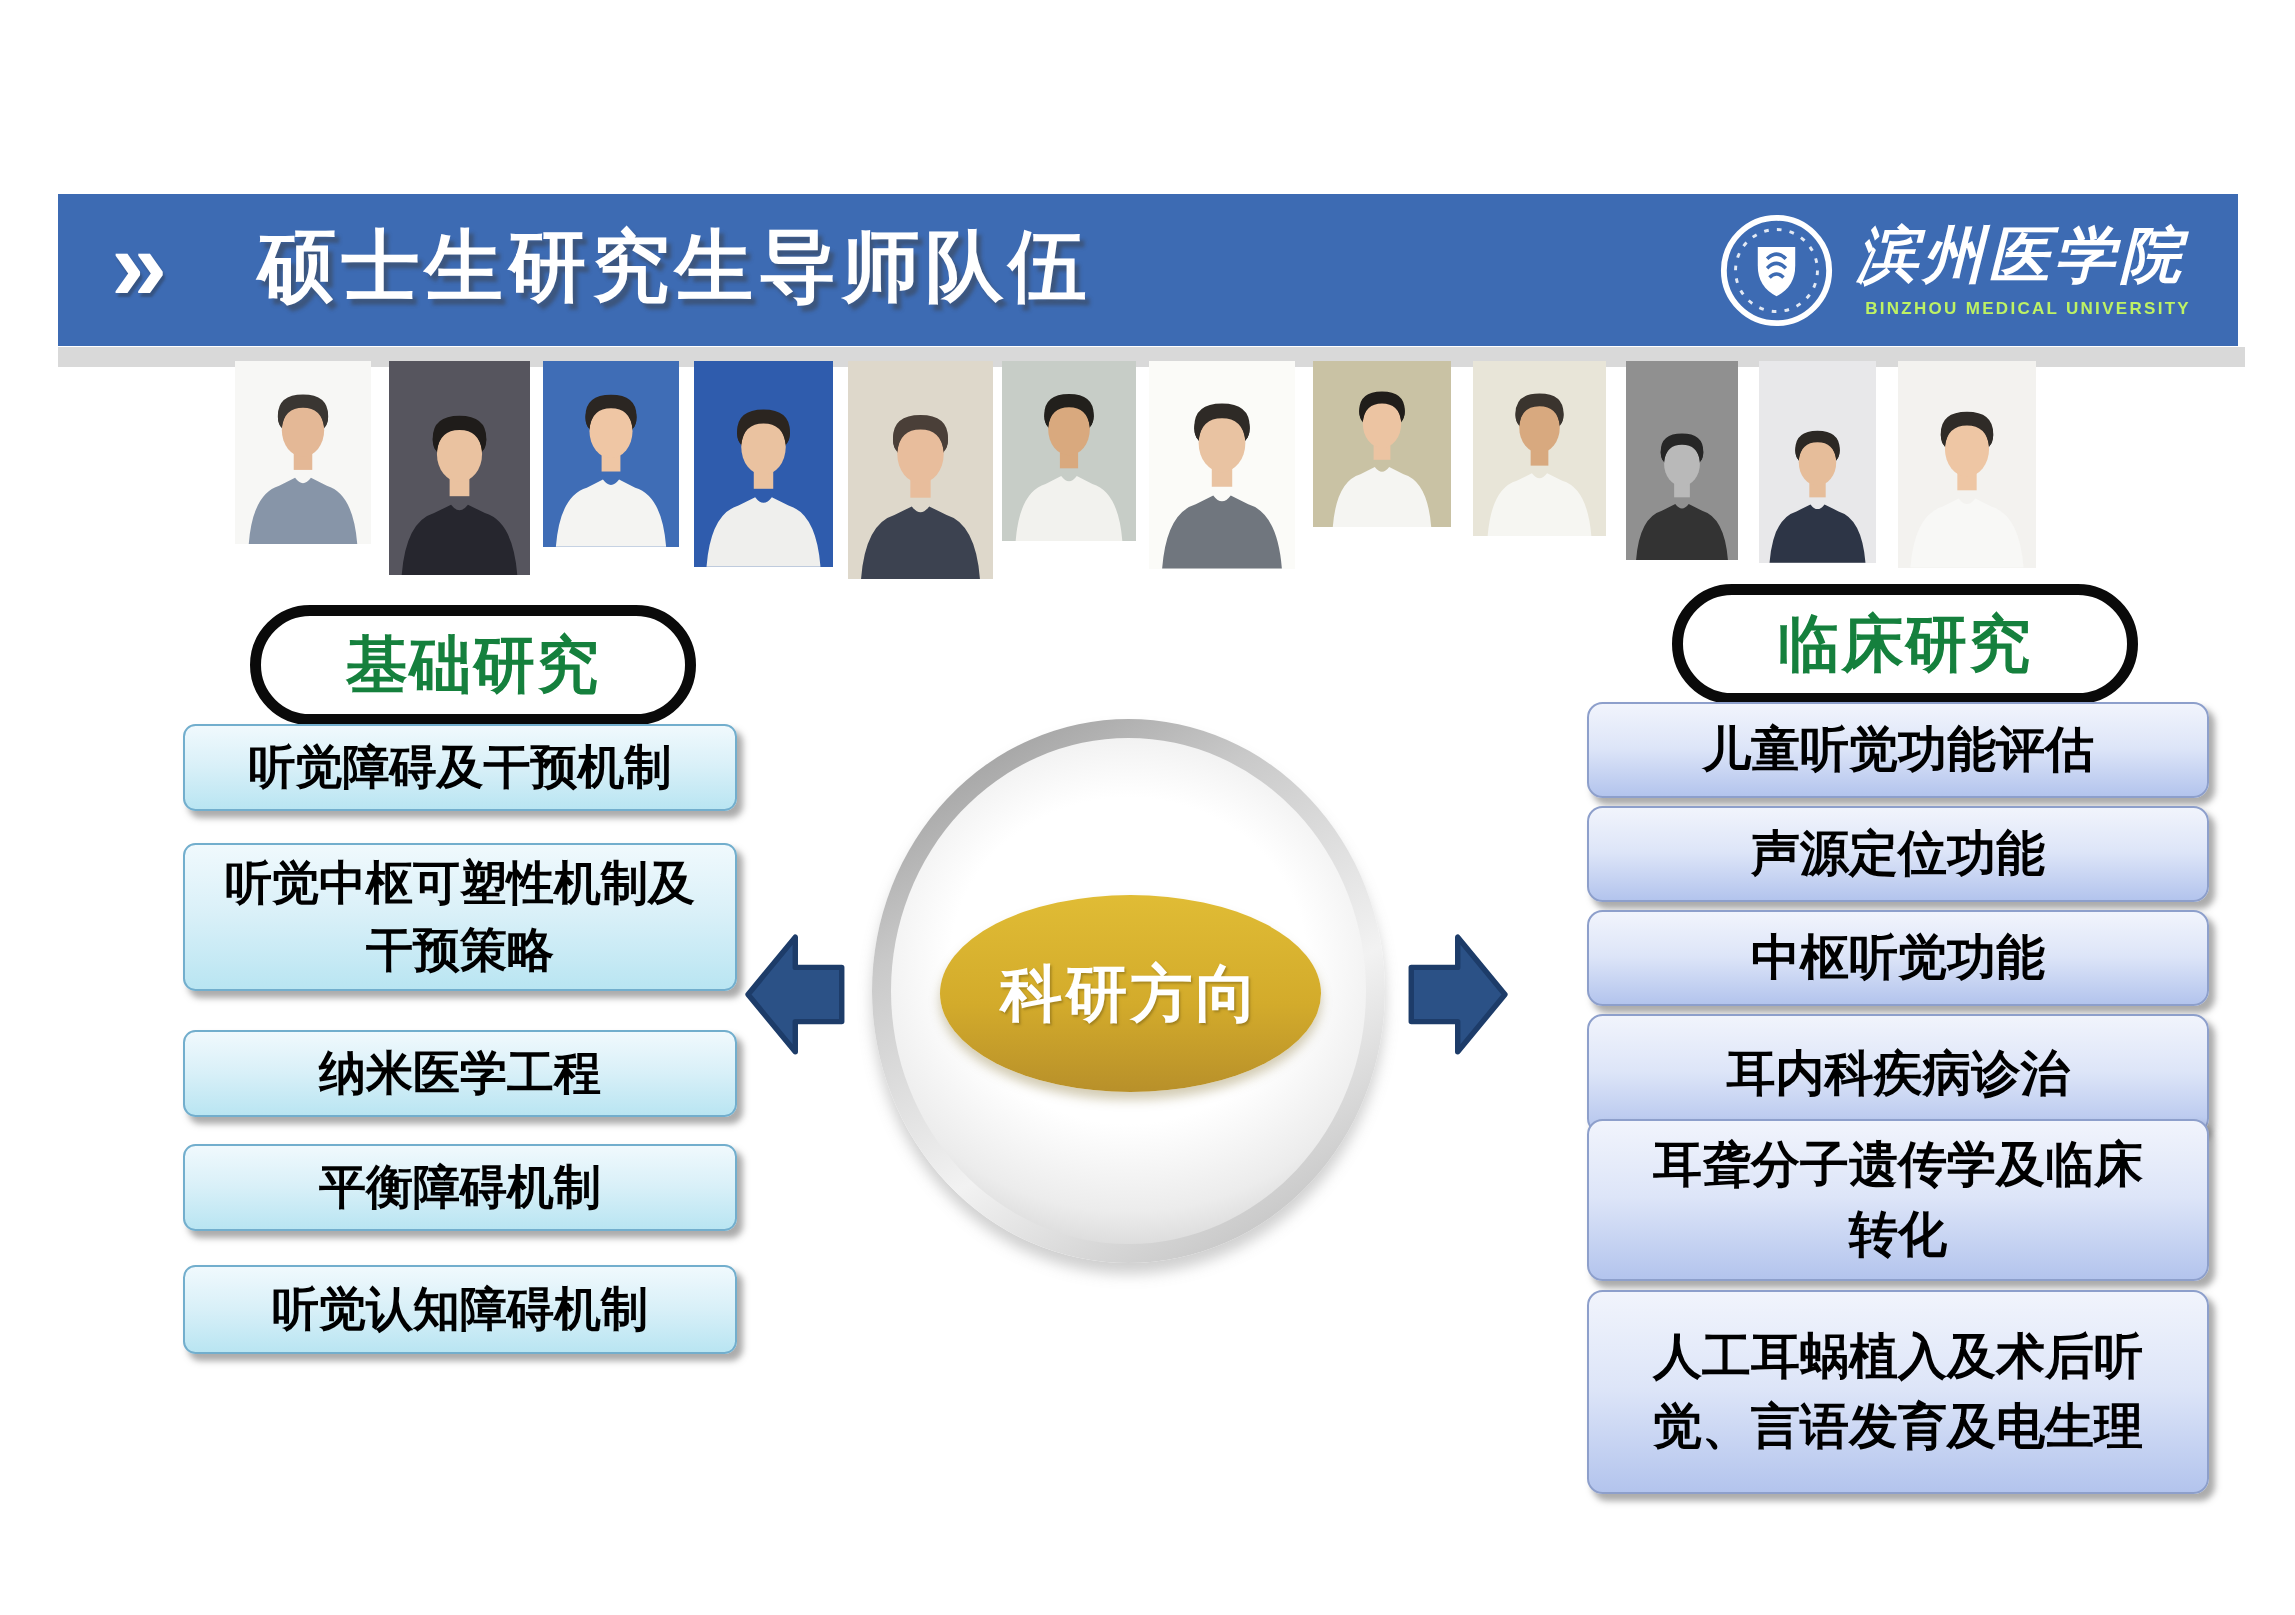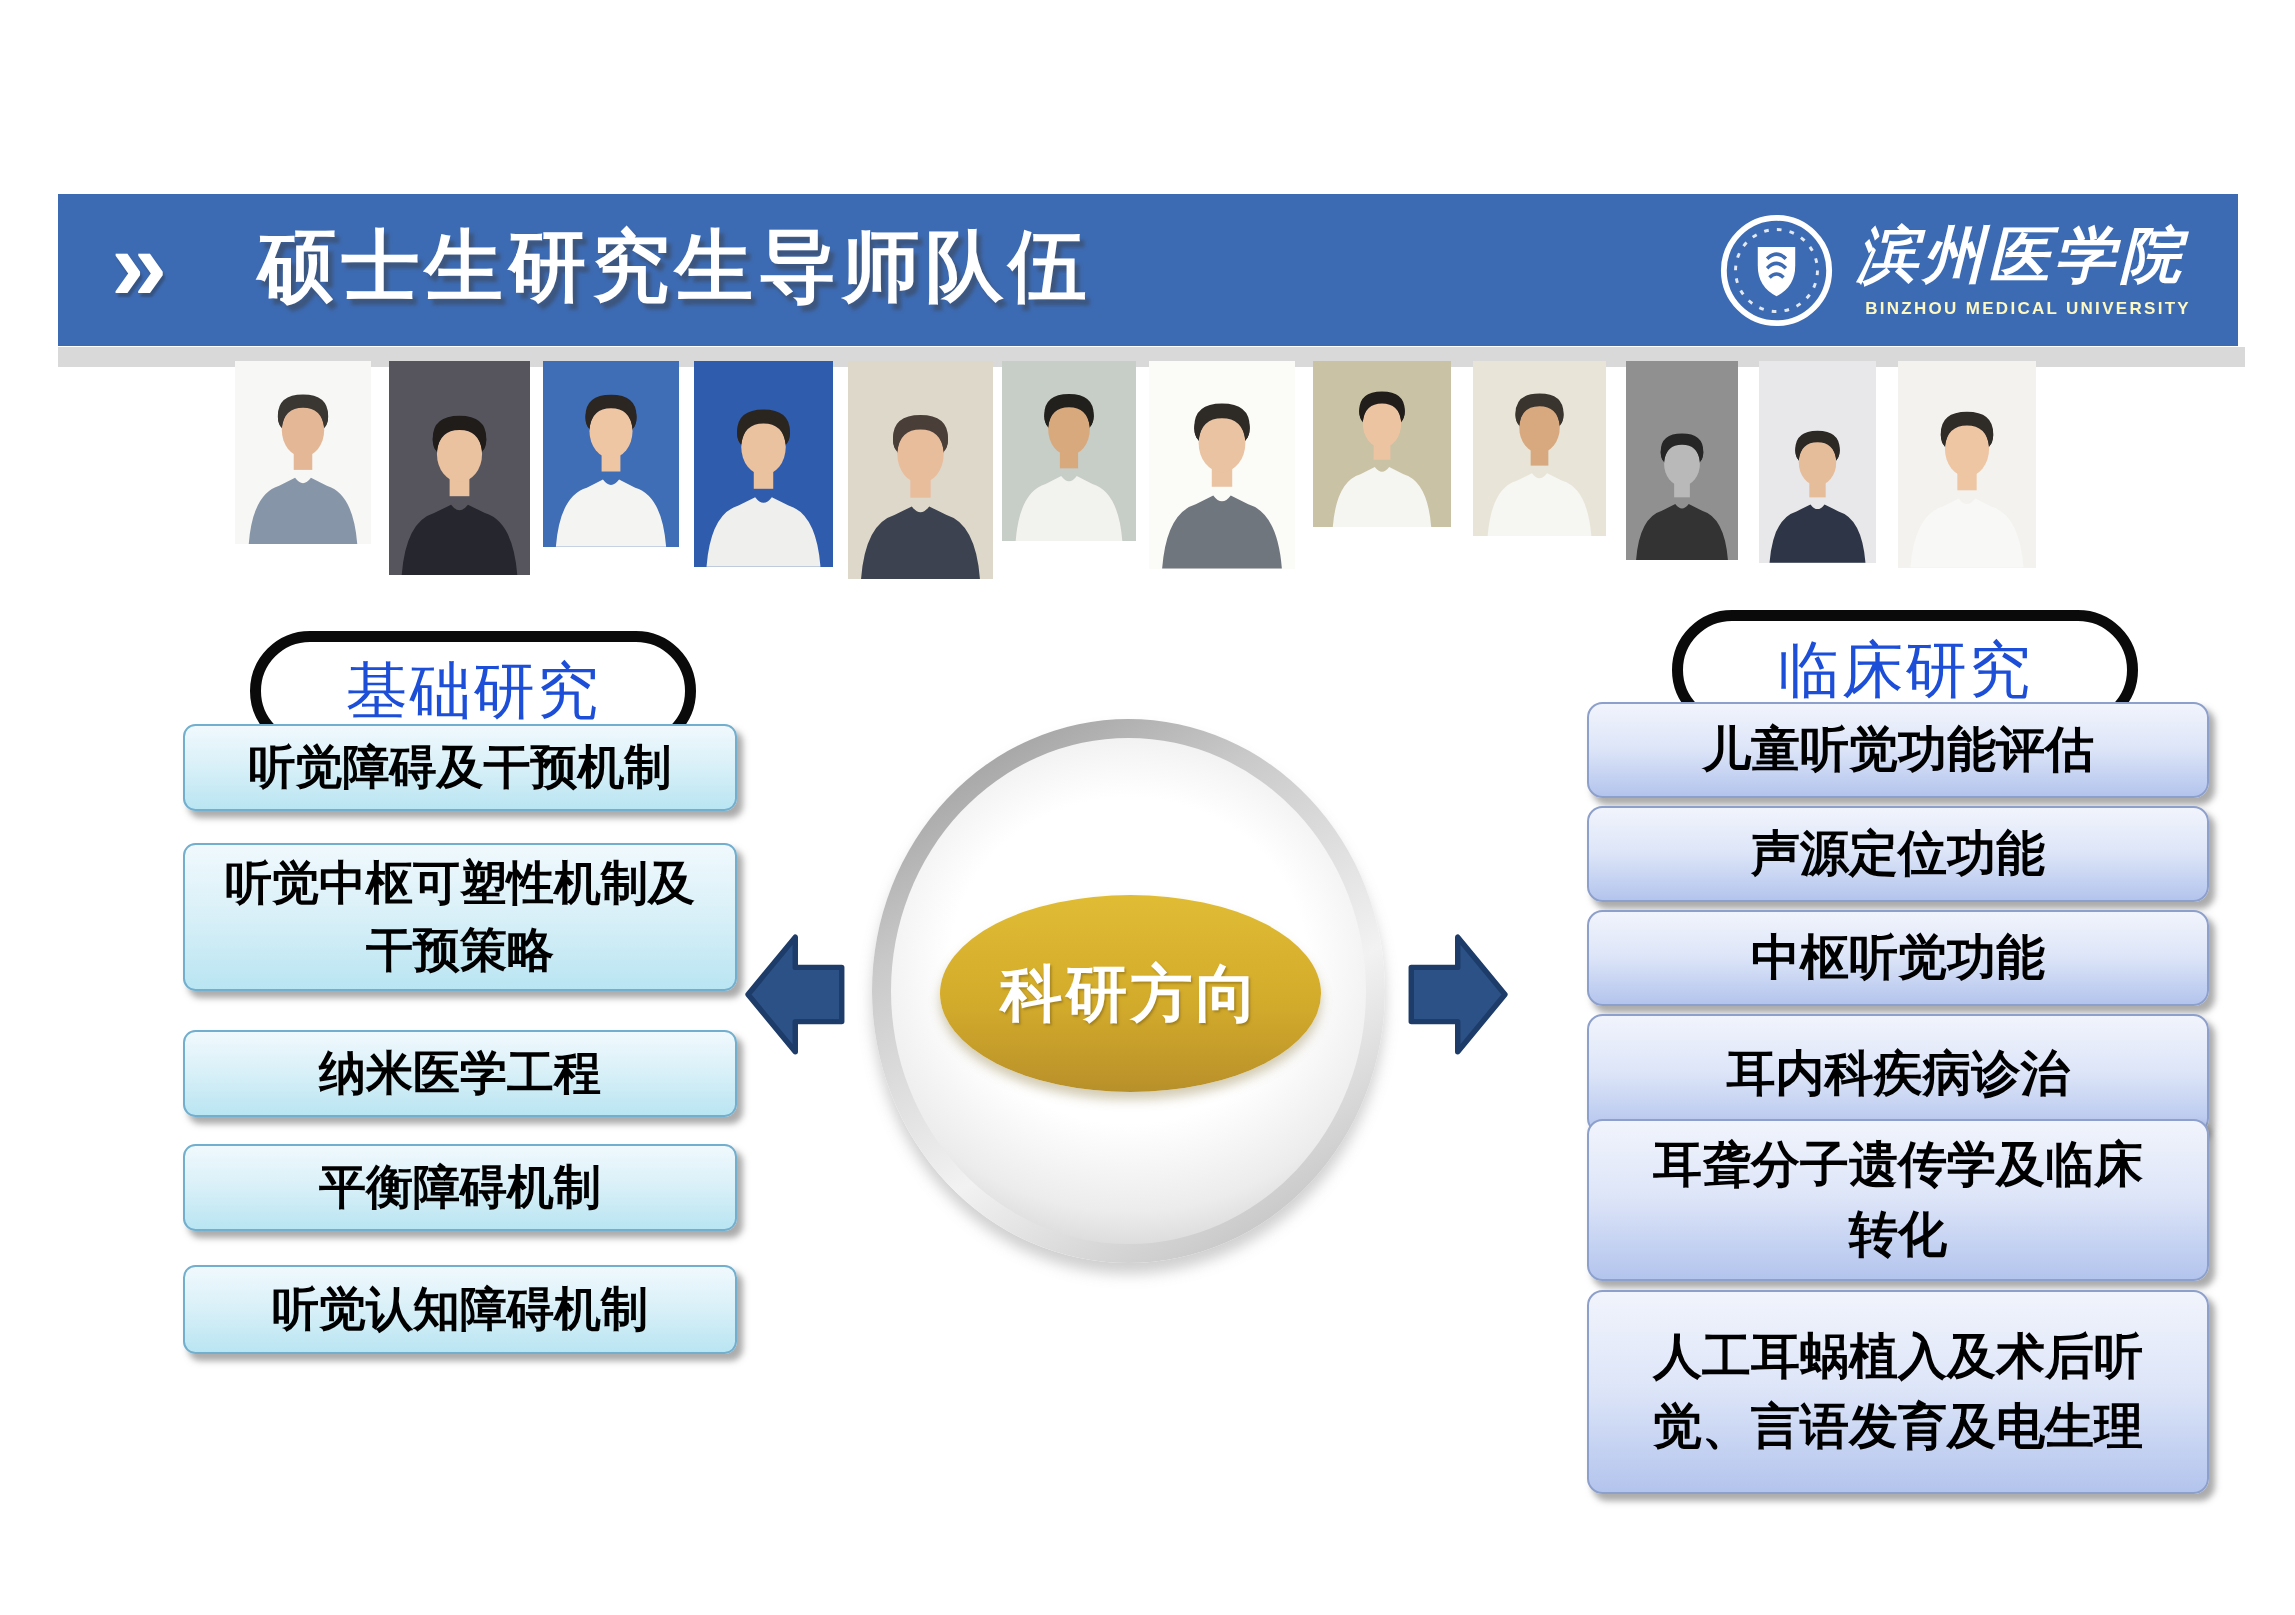--- a/index.html
+++ b/index.html
@@ -28,38 +28,38 @@
     display:flex;align-items:center;gap:22px;
   }
   .logo-emblem{width:117px;height:117px;flex:0 0 auto;}
   .logo-text{display:flex;flex-direction:column;align-items:flex-start;}
   .logo-cn{
     color:#ffffff;font-size:61px;font-weight:bold;font-style:italic;
     letter-spacing:4.7px;white-space:nowrap;line-height:1.15;
     font-family:"Liberation Serif","DejaVu Serif",serif;
   }
   .logo-en{
-    color:#fef9c3;font-size:17px;font-weight:bold;letter-spacing:2.3px;
+    color:#bef264;font-size:17px;font-weight:bold;letter-spacing:2.3px;
     white-space:nowrap;margin-top:7.8px;margin-left:8px;
   }
   .gray-strip{
     position:absolute;left:58px;top:347px;width:2187px;height:20px;
     background:var(--strip,#d9d9d9);
   }
   
   .photo{
     position:absolute;top:361px;background:var(--bg,#ddd);
     display:flex;align-items:flex-end;justify-content:center;overflow:hidden;
   }
   .photo svg{width:100%;height:94%;display:block;}
   
   .pill{
     position:absolute;background:#ffffff;border:11px solid #0a0a0a;border-radius:62px;
     display:flex;align-items:center;justify-content:center;
-    font-size:62px;font-weight:normal;color:#1d4ed8;letter-spacing:1.6px;margin-top:26px;
+    font-size:62px;font-weight:bold;color:#15803d;letter-spacing:1.6px;
   }
   .pill-basic{left:250px;top:605px;width:424px;height:98px;}
   .pill-clinical{left:1672px;top:584px;width:444px;height:98px;}
   
   .box{
     position:absolute;display:flex;align-items:center;justify-content:center;
     text-align:center;font-weight:bold;color:#000;line-height:1.42;
     box-shadow:5.4px 6.2px 6.2px rgba(90,90,90,.5);
   }
   .lbox{

